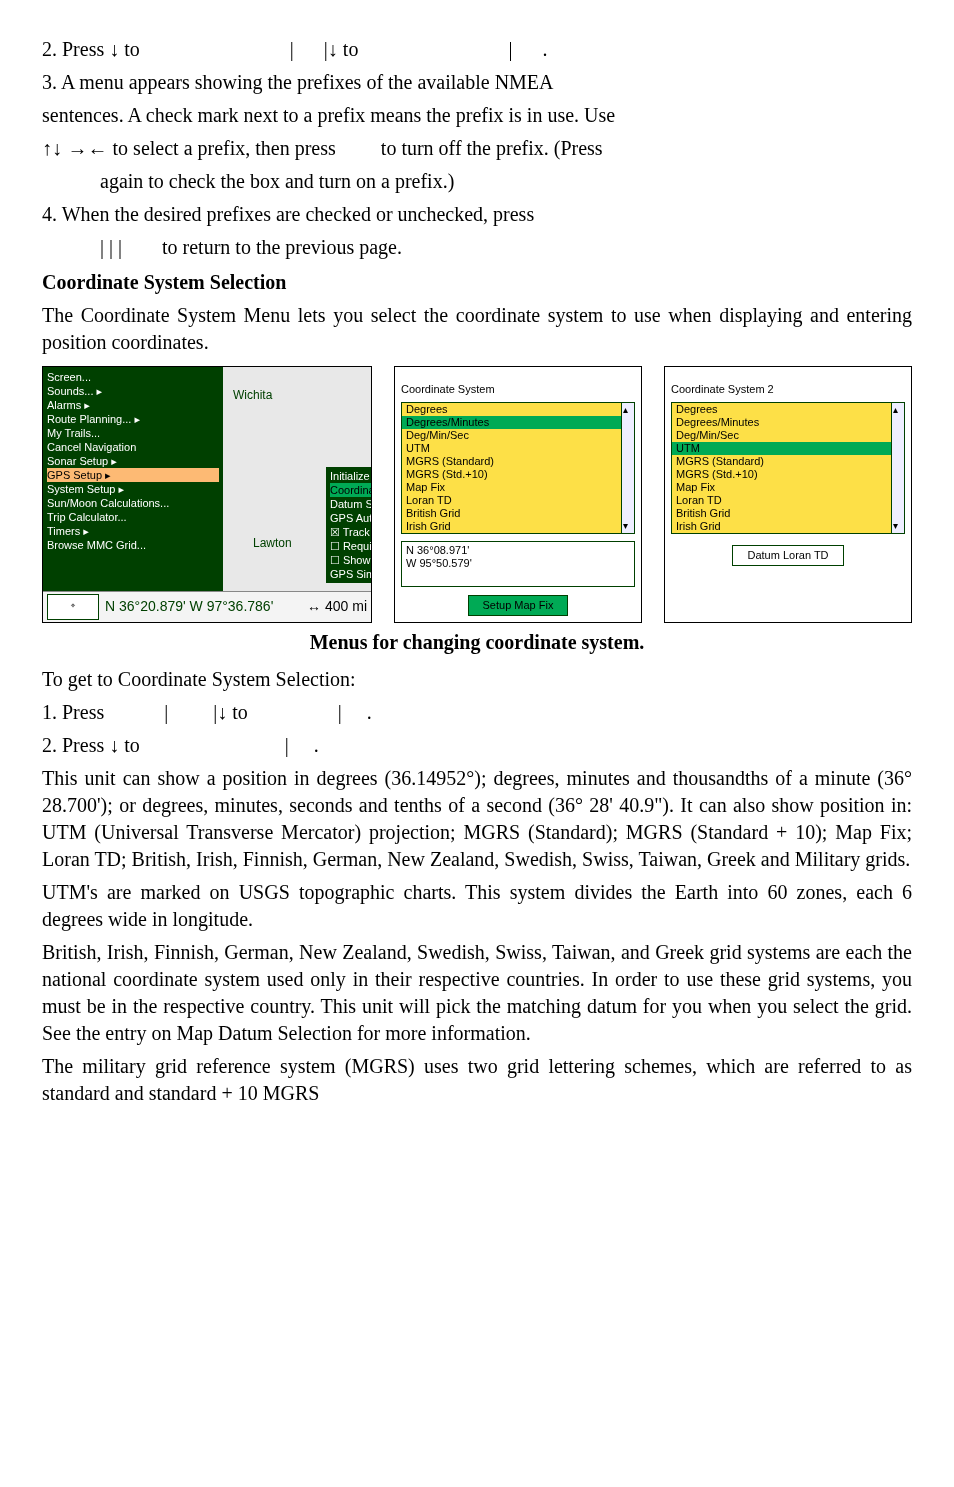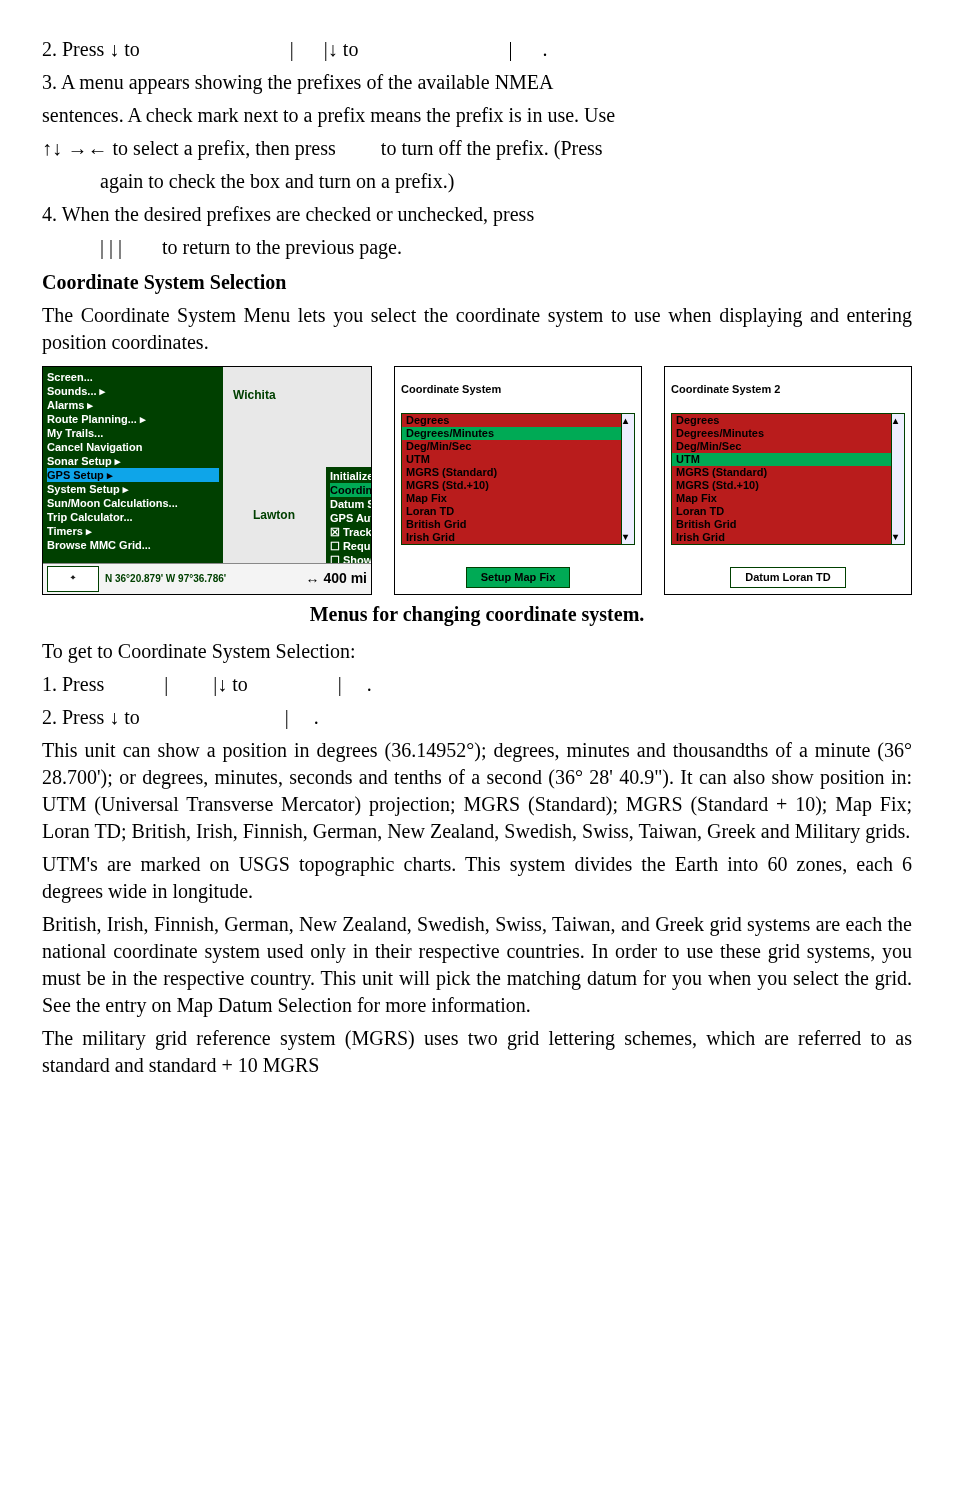--- a/index.html
+++ b/index.html
@@ -24,21 +24,20 @@
     text-align: center;
     font-weight: bold;
     margin: 6px 0 10px 0;
   }
   
   .figure {
     display: flex;
     gap: 22px;
     align-items: stretch;
     margin: 10px 0 4px 0;
-    font-weight: bold;
   }
   .panel {
     border: 1.5px solid #000;
     background: #fff;
     font-family: Tahoma, Arial, sans-serif;
     font-size: 11px;
     position: relative;
   }
   .panel-left {
     flex: 1.2;
@@ -49,21 +48,21 @@
   }
   .left-menu {
     background: #004000;
     color: #fff;
     padding: 3px 4px;
     line-height: 14px;
     grid-row: 1;
     grid-column: 1;
   }
   .left-menu .item { white-space: nowrap; }
-  .left-menu .item.sel { background: #0ea5e9; color:#000; }
+  .left-menu .item.sel { background: #fdba74; color:#000; }
   .left-menu .item.arrow::after {
     content: " ▸";
   }
   .left-map {
     grid-row: 1;
     grid-column: 2;
     background: #e8e8e8;
     position: relative;
     overflow: hidden;
   }
@@ -95,39 +94,39 @@
   .mini-icon {
     width: 50px;
     height: 24px;
     border: 1px solid #004000;
     background: #fff;
     font-size: 8px;
     display:flex; align-items:center; justify-content:center;
   }
   .coord-strip {
     align-self: center;
-    font-size: 10px;
+    font-size: 14px;
     color: #004000;
     text-align: right;
   }
   .zoom-badge {
     margin-left: auto;
     align-self: center;
     font-size: 14px;
   }
   .panel-right {
     flex: 0.9;
     display: flex;
     flex-direction: column;
   }
   .pr-title { padding: 3px 6px 0 6px; margin-top: 12px; }
   .pr-list {
     border: 1px solid #004000;
-    margin: 16px 6px;
-    background: #b91c1c;
+    margin: 5px 6px;
+    background: #fde047;
     height: 130px;
     overflow: hidden;
     position: relative;
   }
   .pr-list .opt { padding: 0 4px; line-height: 13px; }
   .pr-list .opt.sel { background: #0a5; color: #000; }
   .pr-scroll {
     position:absolute; right:0; top:0; bottom:0; width:12px;
     border-left:1px solid #004000;
     background:#eef;
@@ -237,20 +236,24 @@
         <div class="opt">Deg/Min/Sec</div>
         <div class="opt">UTM</div>
         <div class="opt">MGRS (Standard)</div>
         <div class="opt">MGRS (Std.+10)</div>
         <div class="opt">Map Fix</div>
         <div class="opt">Loran TD</div>
         <div class="opt">British Grid</div>
         <div class="opt">Irish Grid</div>
         <div class="pr-scroll"></div>
     </div>
+    <div class="pr-coords" id="mid-coords">
+        <div>N   36°08.971'</div>
+        <div>W  95°50.579'</div>
+      </div>
     <div class="pr-button sel">Setup Map Fix</div>
   </div>
 
   <div class="panel panel-right">
     <div class="pr-title">Coordinate System 2</div>
     <div class="pr-list" id="right-list">
       <div class="opt">Degrees</div>
         <div class="opt">Degrees/Minutes</div>
         <div class="opt">Deg/Min/Sec</div>
         <div class="opt sel">UTM</div>

